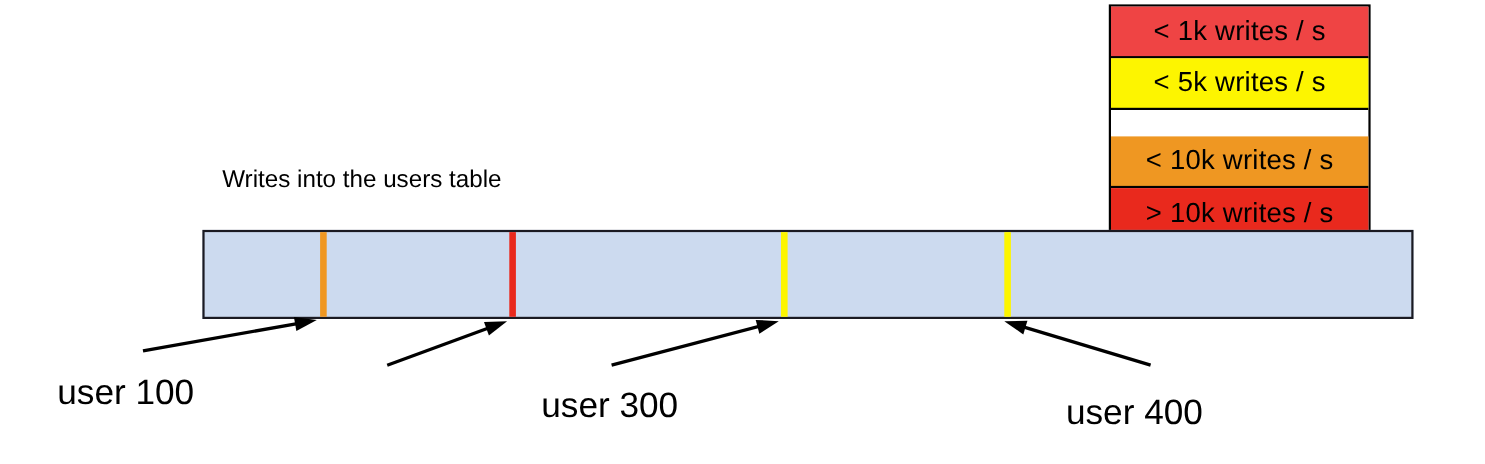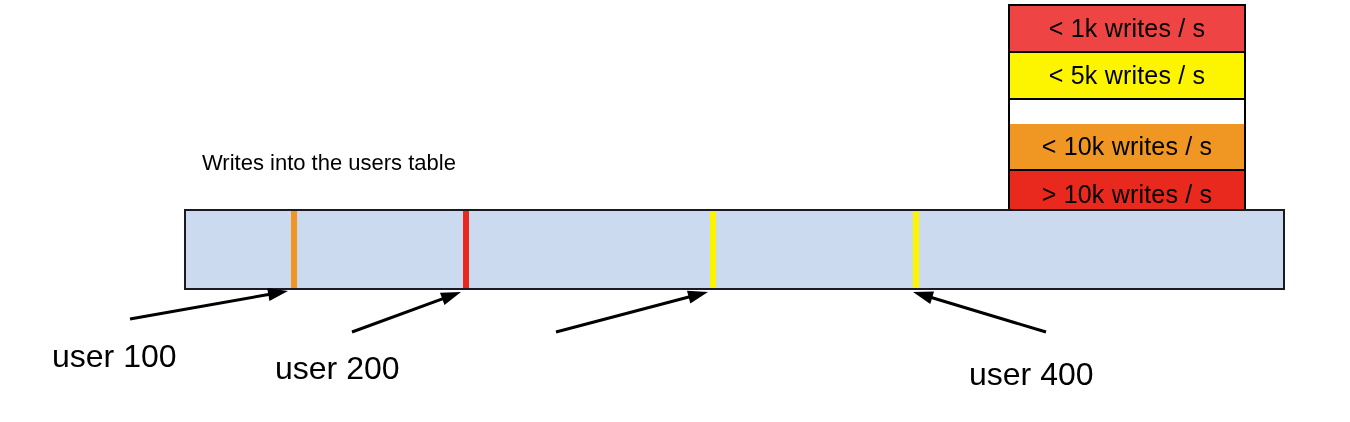--- a/index.html
+++ b/index.html
@@ -136,16 +136,16 @@
         <line x1="352" y1="332" x2="447.8570311291718" y2="296.82310784250575" stroke="#000000" stroke-width="3"></line>
         <polygon points="461,292 444.463630254266,304.9922467507499 439.9850301147963,292.7880613706951" fill="#000000" stroke="none"></polygon>
         <line x1="556" y1="332" x2="694.4609564783229" y2="295.56290618991505" stroke="#000000" stroke-width="3"></line>
         <polygon points="708,292 690.3127157000647,303.3758504778001 687.0043028094294,290.8038814933857" fill="#000000" stroke="none"></polygon>
         <line x1="1046" y1="332" x2="926.4067904114212" y2="296.0321174169688" stroke="#000000" stroke-width="3"></line>
         <polygon points="913,292 934.024612245623,291.5355864760813 930.2805032155806,303.9847490009724" fill="#000000" stroke="none"></polygon>
       </g>
   </svg>
 
   <div class="user-label" style="left: 52px; top: 338px;">user 100</div>
-  <div class="user-label" style="left: 275px; top: 350px;">user 200</div>
+  <div class="user-label" style="left: 492px; top: 350px;">user 300</div>
   <div class="user-label" style="left: 969px; top: 356px;">user 400</div>
 
 </div>
 
 </body></html>

